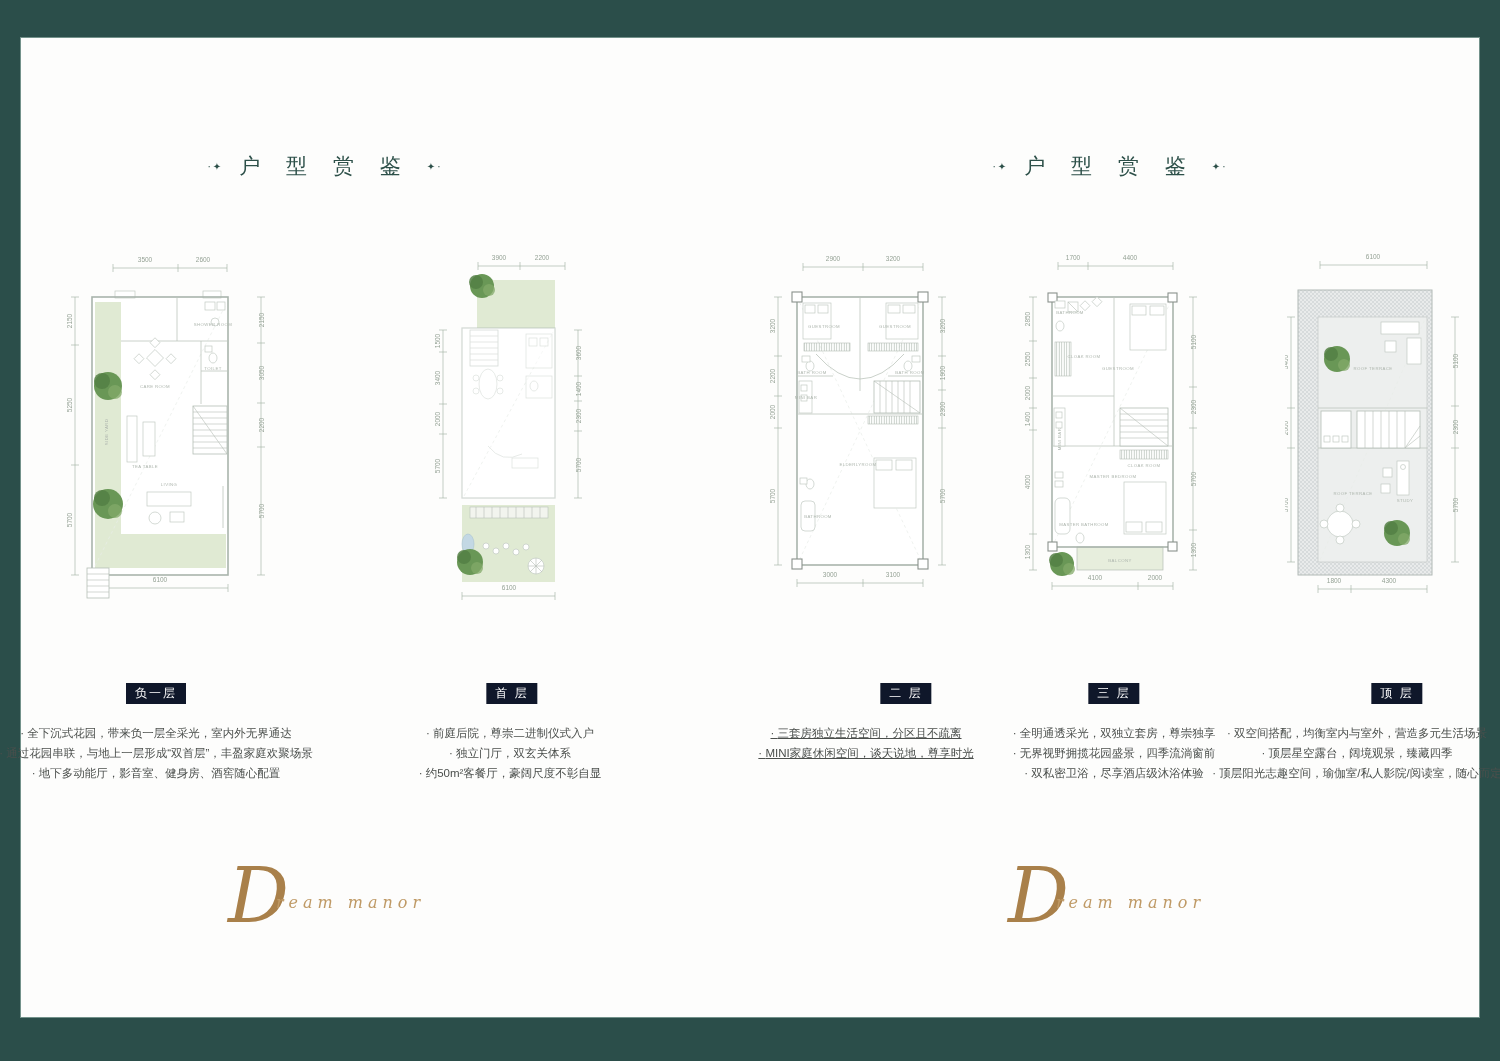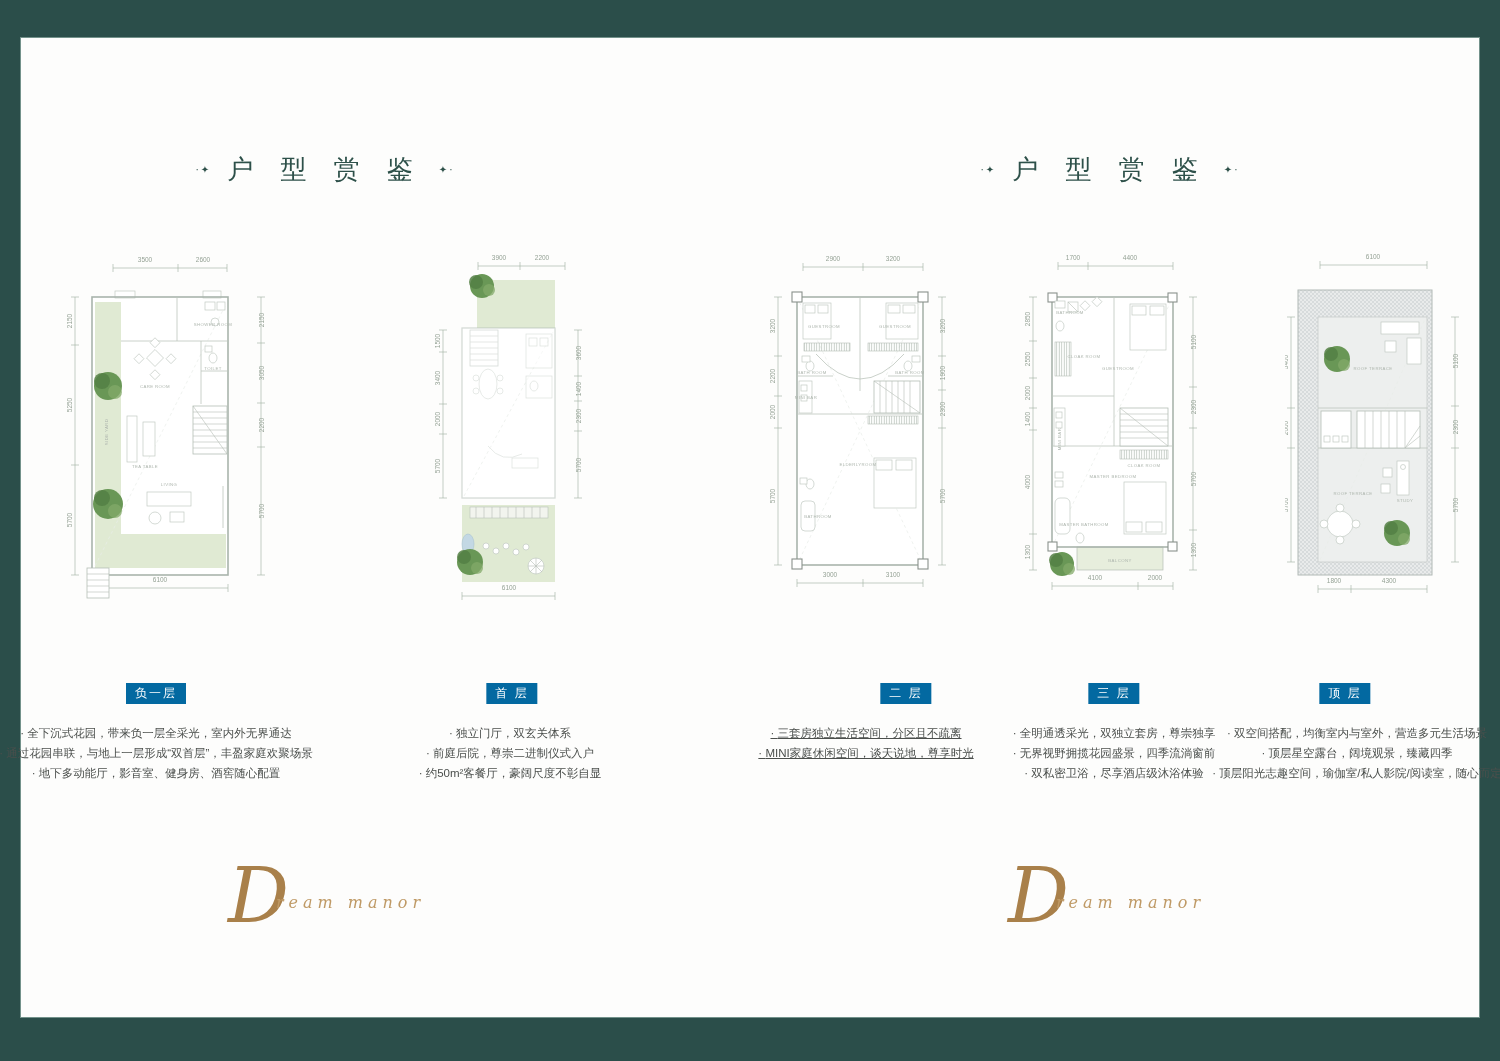--- a/index.html
+++ b/index.html
@@ -8,23 +8,23 @@
   .bar{position:absolute;background:#2b4e4a;}
   .bar-top{left:0;top:0;width:1500px;height:37px;}
   .bar-bottom{left:0;top:1018px;width:1500px;height:43px;}
   .bar-left{left:0;top:0;width:20px;height:1061px;}
   .bar-right{left:1480px;top:0;width:20px;height:1061px;}
   .inner-line{position:absolute;left:20px;top:37px;width:1458px;height:979px;
               border:1px solid rgba(90,127,119,.85);pointer-events:none;}
   .section-title{position:absolute;top:152px;width:330px;display:flex;align-items:center;
                  justify-content:center;gap:16px;color:#2d5049;}
   .st-left{left:160px;} .st-right{left:945px;}
-  .st-text{font-size:26px;letter-spacing:10px;font-weight:500;white-space:nowrap;}
+  .st-text{font-size:21px;letter-spacing:10px;font-weight:500;white-space:nowrap;}
   .orn{font-size:10px;letter-spacing:2px;color:#2d5049;}
-  .floor-badge{position:absolute;top:683px;transform:translateX(-50%);background:#0369a1;
+  .floor-badge{position:absolute;top:683px;transform:translateX(-50%);background:#0f172a;
                color:#fff;font-size:12px;letter-spacing:2px;padding:2px 9px;white-space:nowrap;}
   .desc{position:absolute;top:723px;width:400px;transform:translateX(-50%);
         text-align:center;font-size:11.5px;color:#4b4f4c;line-height:20px;}
   .bl{white-space:nowrap;}
   .bl::before{content:"· ";color:#4b4f4c;}
   .plan{position:absolute;}
   .sig{position:absolute;top:858px;width:230px;height:105px;white-space:nowrap;}
   .sig-d{font-family:"DejaVu Serif",serif;font-style:italic;font-size:76px;color:#a9804a;line-height:1;}
   .sig-rest{font-family:"DejaVu Serif",serif;font-style:italic;font-size:16px;letter-spacing:5px;
             color:#bf9a66;margin-left:-13px;vertical-align:14px;}
@@ -449,30 +449,30 @@
   <text class="roomt" x="88" y="124">ROOF TERRACE</text>
   <text class="roomt" x="68" y="249">ROOF TERRACE</text>
   <text class="roomt" x="120" y="256">STUDY</text>
 </svg>
 </div>
 
 <div class="floor-badge" style="left:156px;">负一层</div>
 <div class="floor-badge" style="left:512px;">首 层</div>
 <div class="floor-badge" style="left:906px;">二 层</div>
 <div class="floor-badge" style="left:1114px;">三 层</div>
-<div class="floor-badge" style="left:1345px;">顶 层</div>
+<div class="floor-badge" style="left:1397px;">顶 层</div>
 
 <div class="desc" style="left:156px;">
   <div class="bl">全下沉式花园，带来负一层全采光，室内外无界通达</div>
   <div class="bl">通过花园串联，与地上一层形成“双首层”，丰盈家庭欢聚场景</div>
   <div class="bl">地下多动能厅，影音室、健身房、酒窖随心配置</div>
 </div>
 <div class="desc" style="left:510px;">
+  <div class="bl">前庭后院，尊崇二进制仪式入户</div>
   <div class="bl">独立门厅，双玄关体系</div>
-  <div class="bl">前庭后院，尊崇二进制仪式入户</div>
   <div class="bl">约50m²客餐厅，豪阔尺度不彰自显</div>
 </div>
 <div class="desc" style="left:866px;text-decoration:underline;">
   <div class="bl">三套房独立生活空间，分区且不疏离</div>
   <div class="bl">MINI家庭休闲空间，谈天说地，尊享时光</div>
 </div>
 <div class="desc" style="left:1114px;">
   <div class="bl">全明通透采光，双独立套房，尊崇独享</div>
   <div class="bl">无界视野拥揽花园盛景，四季流淌窗前</div>
   <div class="bl">双私密卫浴，尽享酒店级沐浴体验</div>

